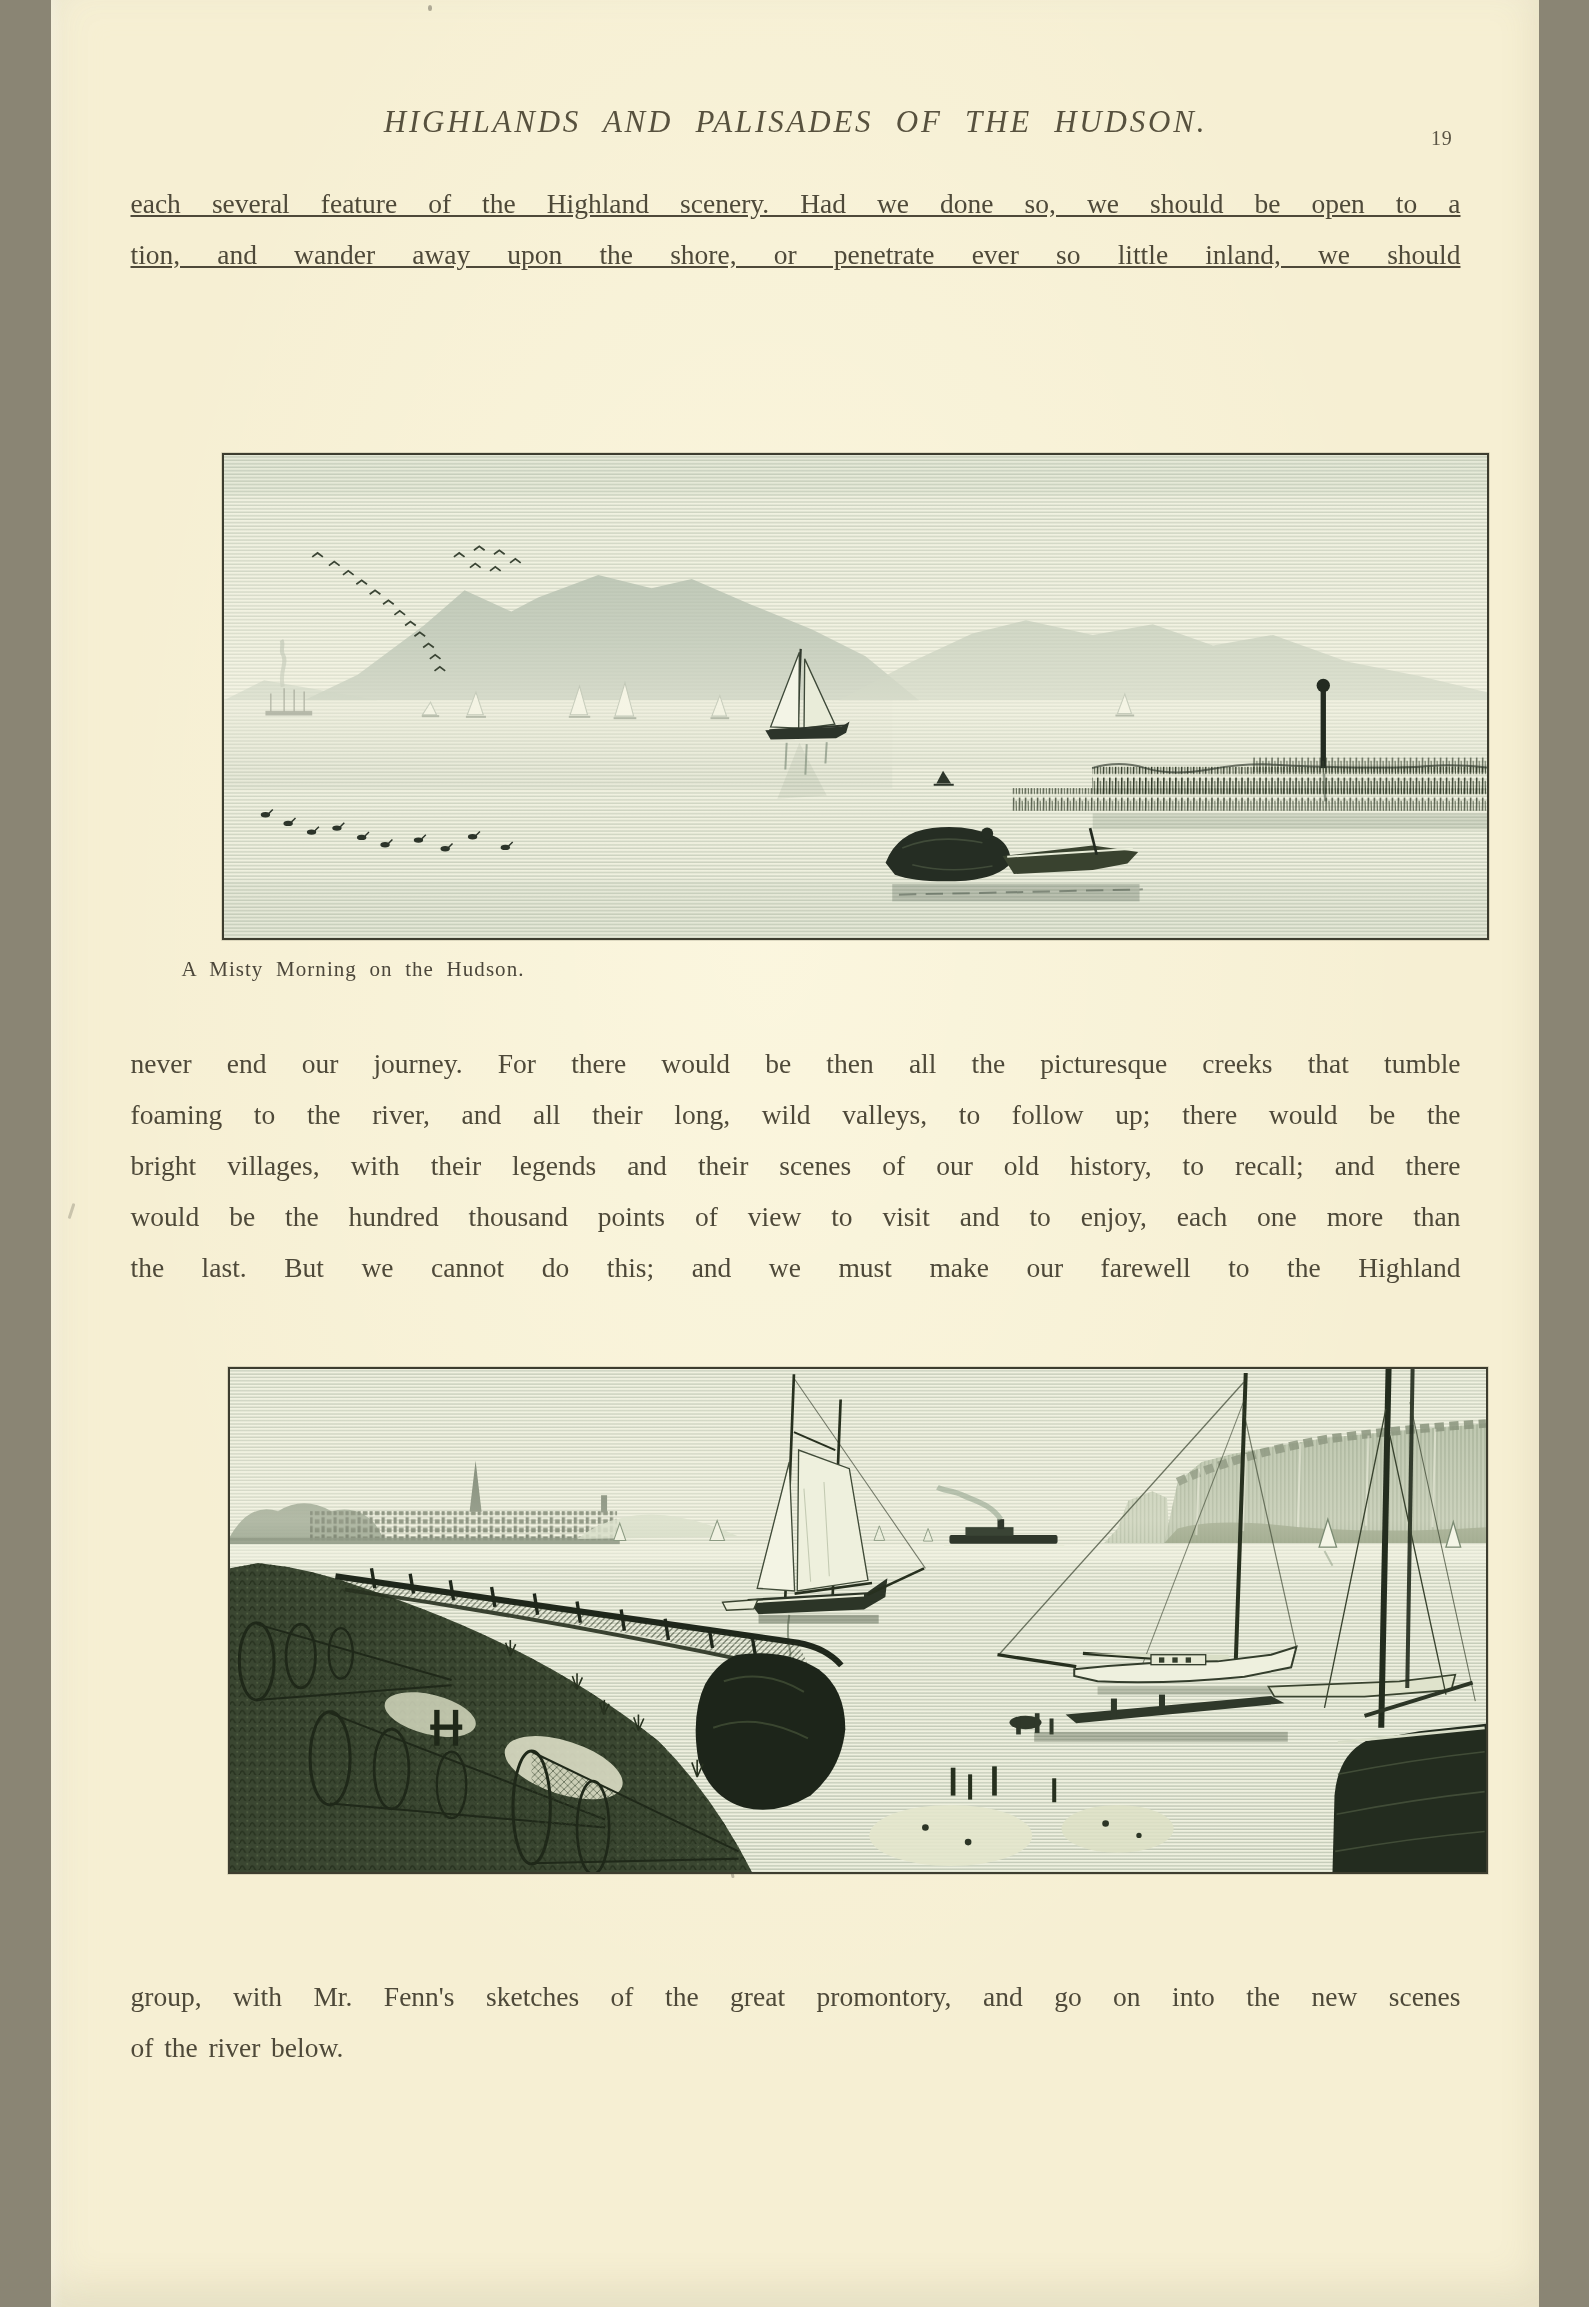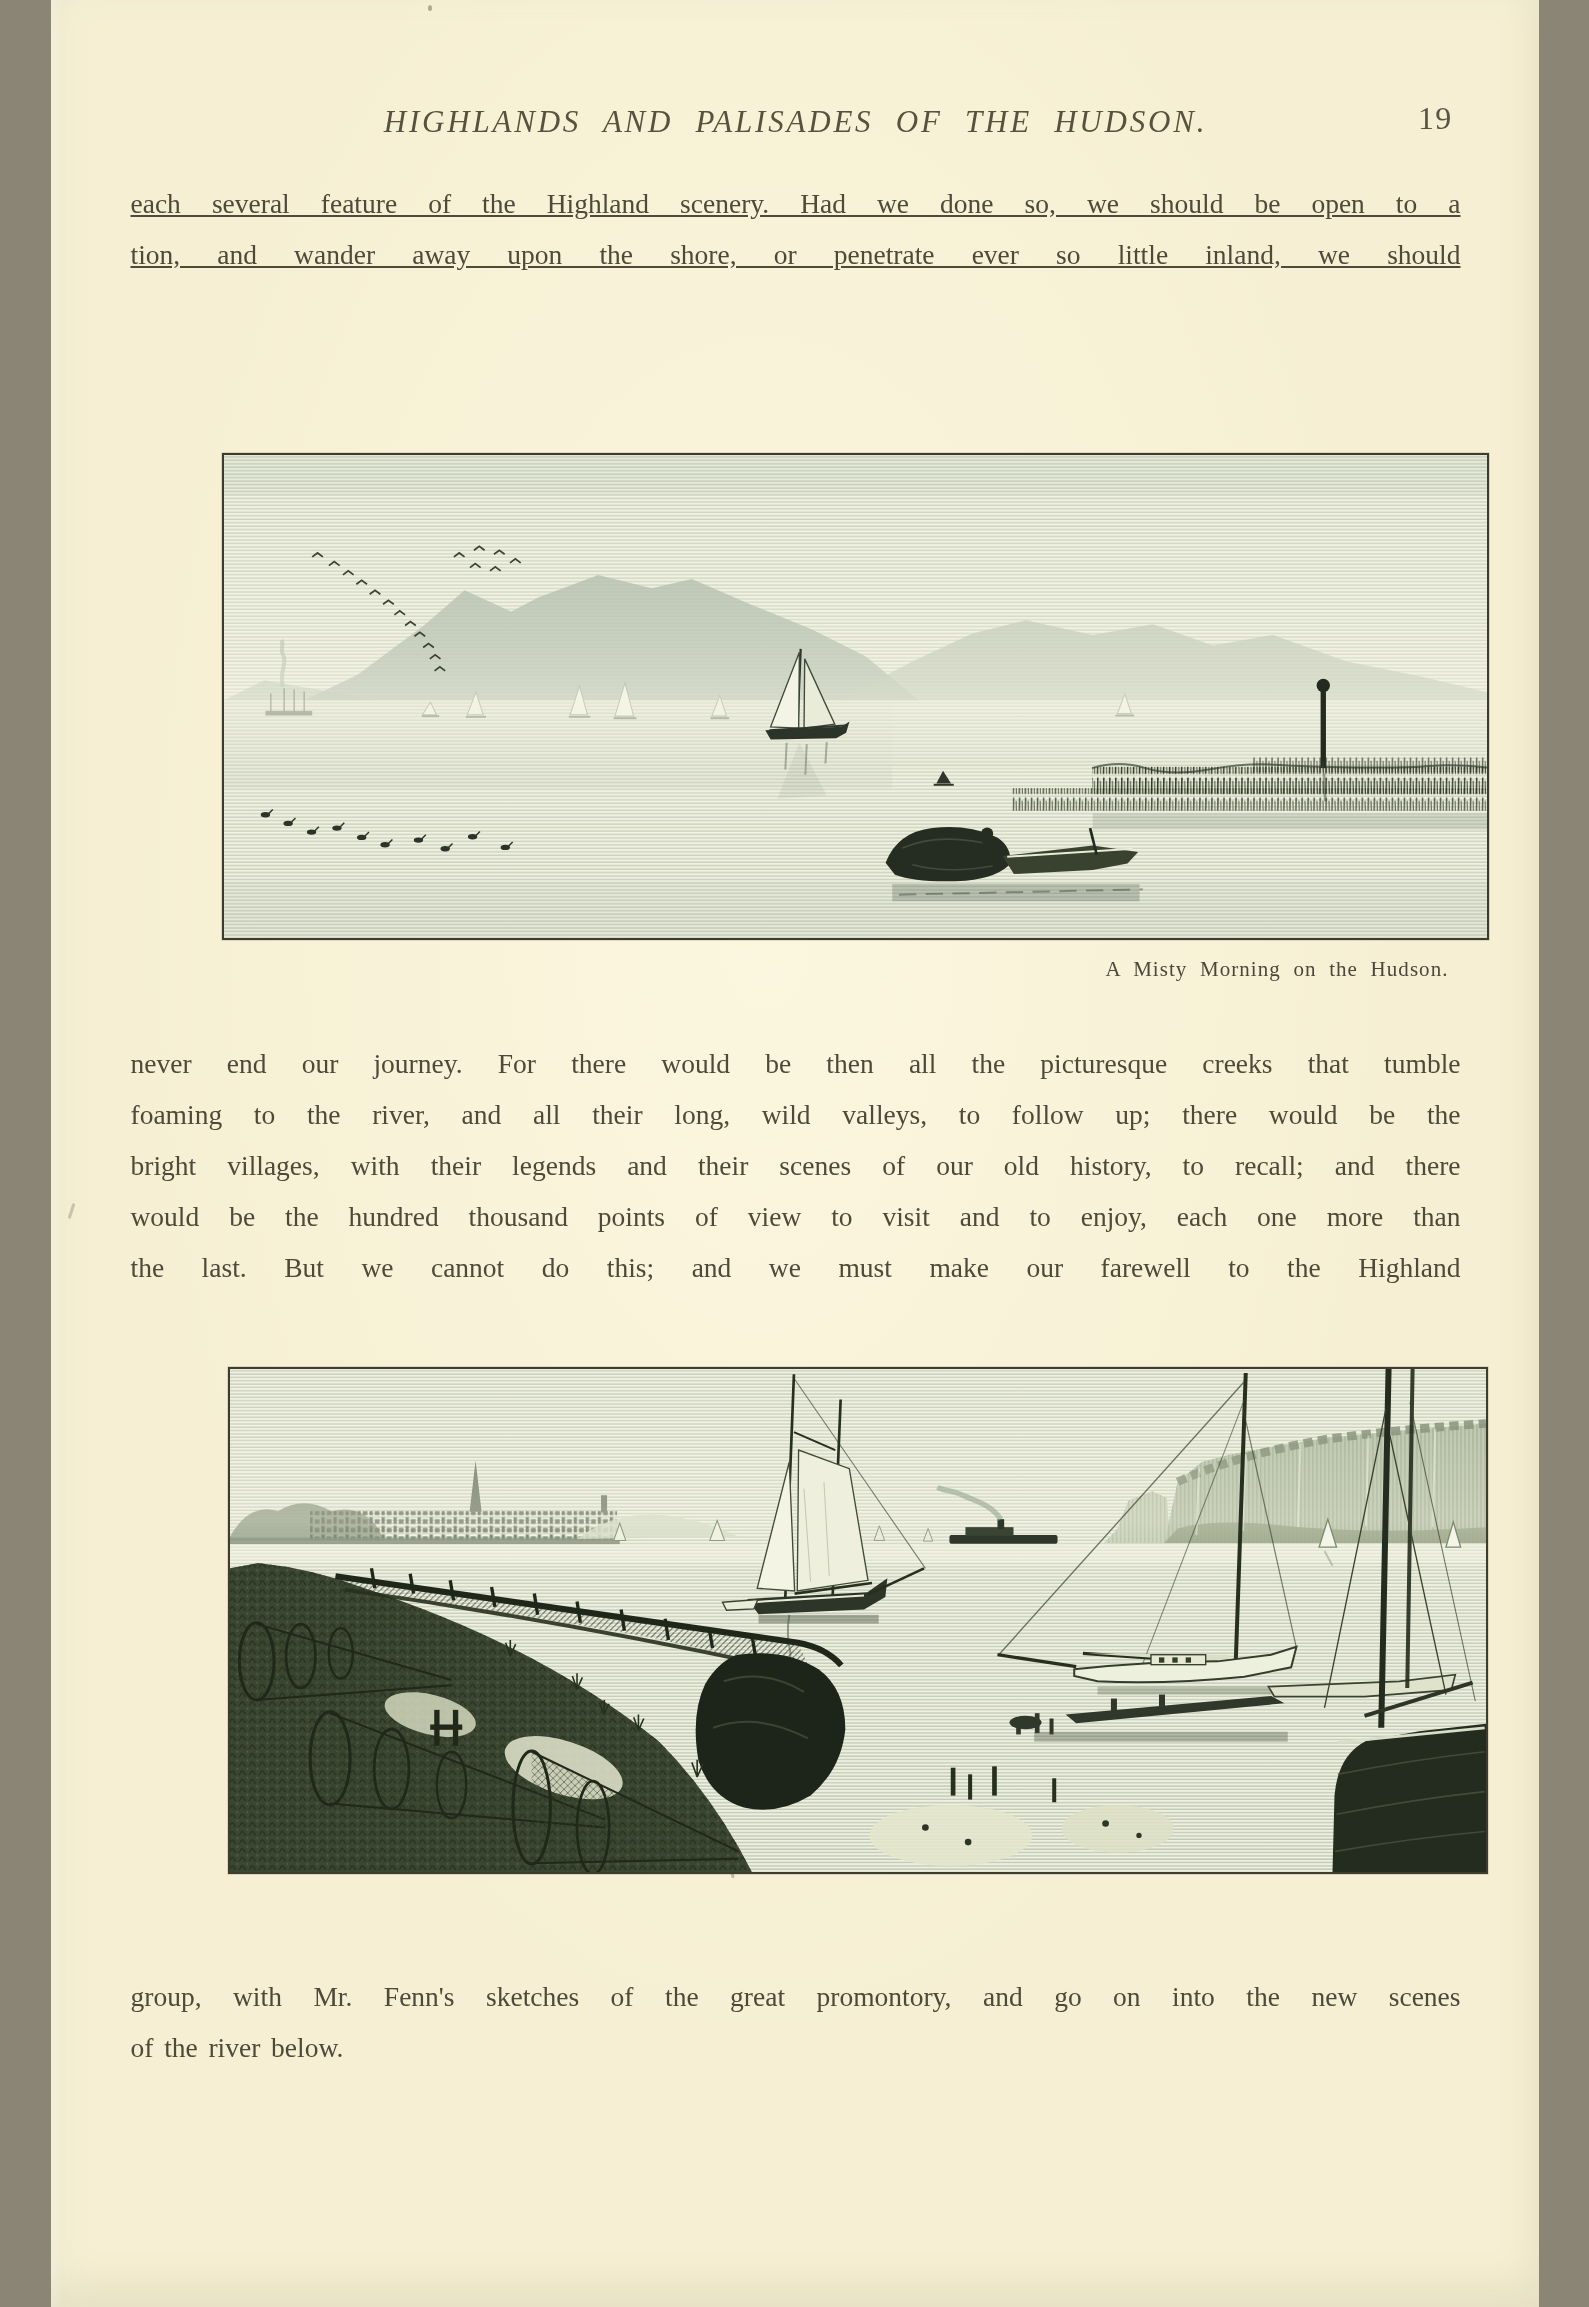--- a/index.html
+++ b/index.html
@@ -13,34 +13,34 @@
     color:#4e4939;
   }
   .page::after{content:"";position:absolute;inset:0;pointer-events:none;
     box-shadow:inset 0 -17.4px 40px rgba(120,110,80,.14), inset 17.4px 0 34px rgba(255,255,240,.25);}
   
   .running-head{position:absolute;top:98px;left:80px;width:1330px;height:47px;}
   .rh-title{
     text-align:center;font-style:italic;font-size:31px;line-height:47px;
     letter-spacing:.09em;word-spacing:.38em;color:#57513e;
   }
-  .rh-page{position:absolute;right:8px;top:0;font-size:32px;line-height:40px;color:#5a5444;letter-spacing:.04em;}
+  .rh-page{position:absolute;right:8px;top:20px;font-size:20px;line-height:40px;color:#5a5444;letter-spacing:.04em;}
   
   .para{position:absolute;left:80px;width:1330px;font-size:27.5px;line-height:51px;word-spacing:.14em;}
   .pline{text-align:justify;text-align-last:justify;white-space:normal;}
   .pline.end{text-align-last:left;}
   .pline.indent{text-indent:64px;}
   .p1{top:178px;text-decoration:underline;} .p2{top:1038px;} .p3{top:1971px;} .p4{top:2091px;}
   
   .fig{position:absolute;border:2px solid #3d3d2f;background:#eef0df;box-sizing:border-box;
        box-shadow:0 0 0 0.7px rgba(90,90,70,.25);}
   .fig1{left:131px;top:442px;width:1267px;height:487px;}
   .fig2{left:137px;top:1356px;width:1260px;height:507px;}
   .fig svg{display:block;width:100%;height:100%;}
-  .caption{position:absolute;font-size:21px;color:#4c473b;letter-spacing:.05em;word-spacing:.3em;text-align:right;}
+  .caption{position:absolute;font-size:21px;color:#4c473b;letter-spacing:.05em;word-spacing:.3em;text-align:left;}
   .cap1{left:131px;top:957px;width:1267px;}
   .cap2{left:137px;top:1881px;width:1260px;}
   
   .speck{position:absolute;background:#6b6657;border-radius:50%;pointer-events:none;}
   .s1{left:377px;top:5.4px;width:4.7px;height:6px;opacity:.55;}
   .s2{left:19px;top:1203px;width:2.7px;height:16px;border-radius:1.3px;transform:rotate(18deg);opacity:.35;}
   .s3{left:680px;top:1871px;width:3.4px;height:7.4px;border-radius:1.3px;transform:rotate(-12deg);opacity:.4;}
 </style>
 </head>
 <body>

